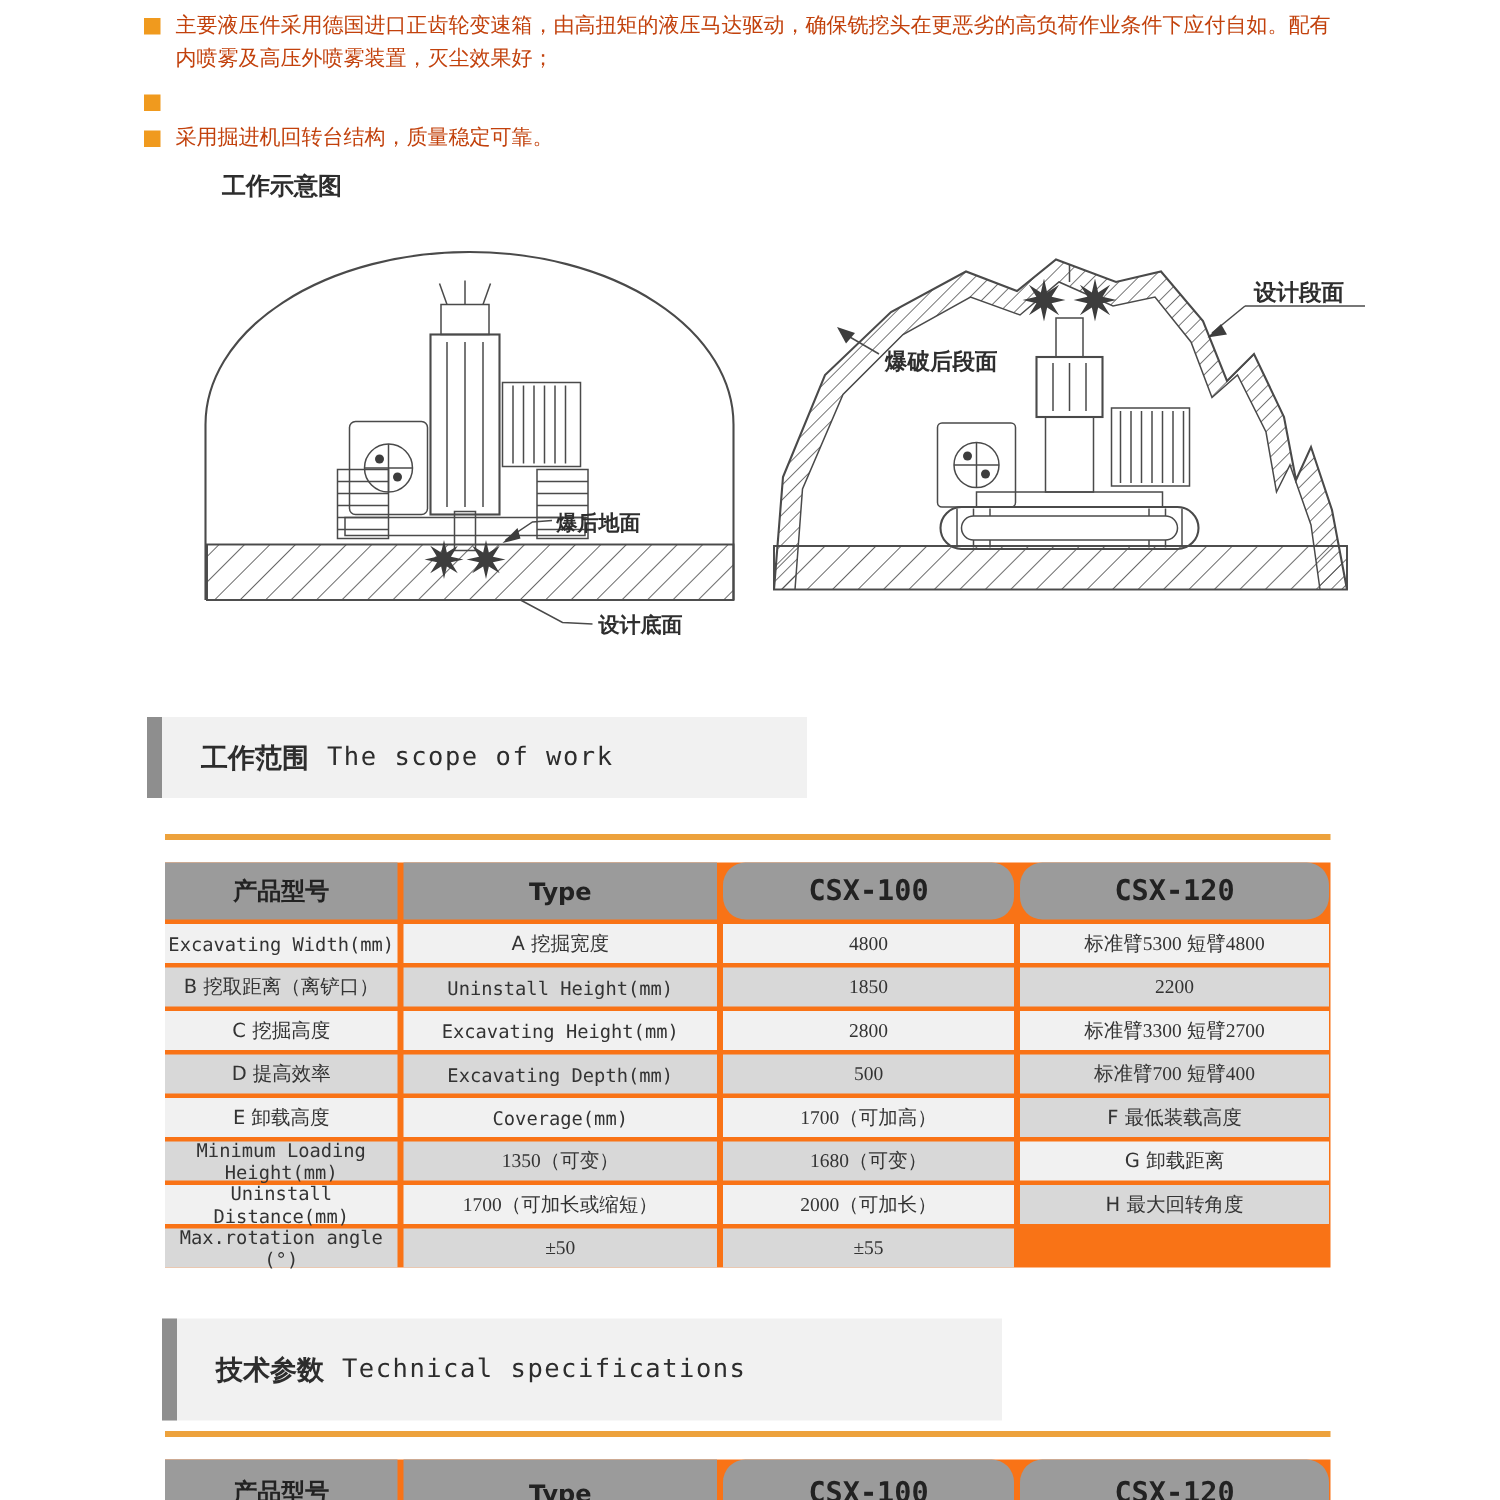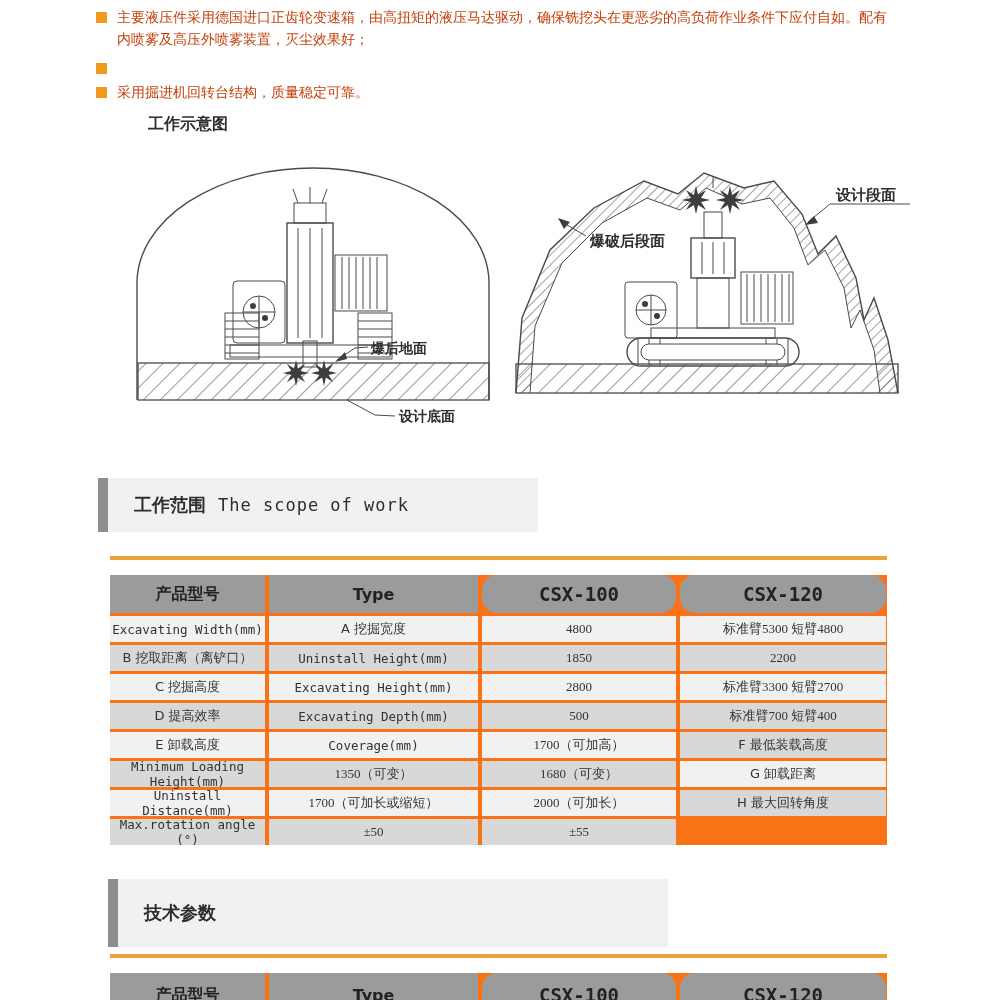--- a/index.html
+++ b/index.html
@@ -251,20 +251,21 @@
     <div class="cell r1 lab">H 最大回转角度</div>
     <div class="cell r1 mono">Max.rotation angle (°)</div>
     <div class="cell r1 val">±50</div>
     <div class="cell r1 val">±55</div>
   </div>
 </div>
 
 <div id="spec-header" class="abs section-header">
   <span class="section-bar"></span>
   <span class="sec-zh">技术参数</span>
+  <span class="sec-en">Technical specifications</span>
 </div>
 
 <div id="spec-table" class="abs">
   <div class="orange-line"></div>
   <div class="tgrid">
     <div class="cell hcell hzh">产品型号</div>
     <div class="cell hcell hzh">Type</div>
     <div class="cell hcell hmodel">CSX-100</div>
     <div class="cell hcell hmodel">CSX-120</div>
   </div>

